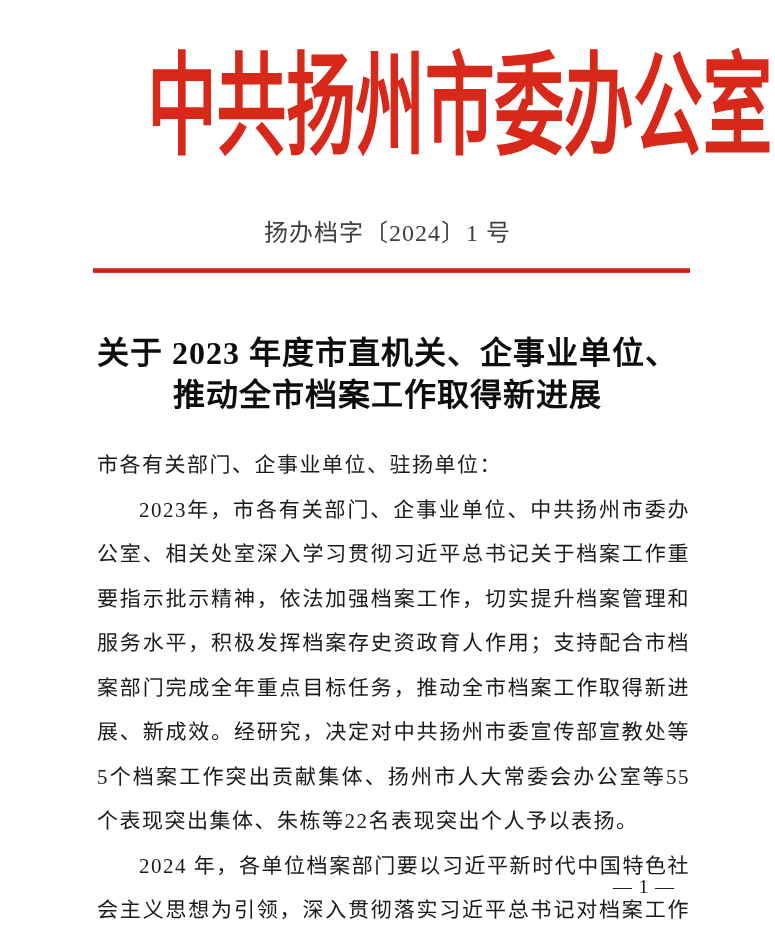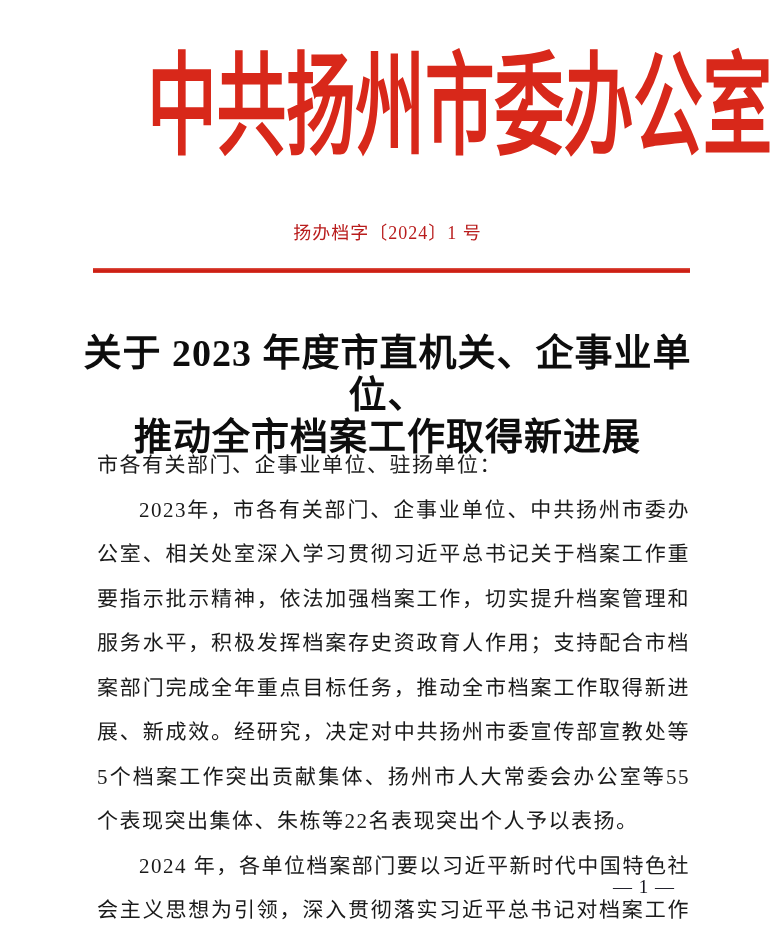--- a/index.html
+++ b/index.html
@@ -32,43 +32,43 @@
     transform: scaleX(0.62);
     transform-origin: 50% 50%;
   }
   
   .doc-no {
     position: absolute;
     top: 218px;
     left: 0;
     width: 775px;
     text-align: center;
-    font-size: 18px;
+    font-size: 24px;
     line-height: 30px;
     letter-spacing: 1px;
-    color: #b91c1c;
+    color: #404040;
   }
   
   .red-rule {
     position: absolute;
     top: 268px;
     left: 93px;
     width: 597px;
     height: 5px;
     background: linear-gradient(#e05a4e, #cc1f14 40%, #cc1f14 80%, #e05a4e);
   }
   
   .subject {
     position: absolute;
     top: 332px;
     left: 50px;
     width: 675px;
     margin: 0;
     text-align: center;
-    font-size: 38px;
+    font-size: 32px;
     line-height: 42px;
     font-weight: 700;
     color: #0d0d0d;
     letter-spacing: 1px;
   }
   .subject-line {
     display: block;
   }
   
   .body-text {

